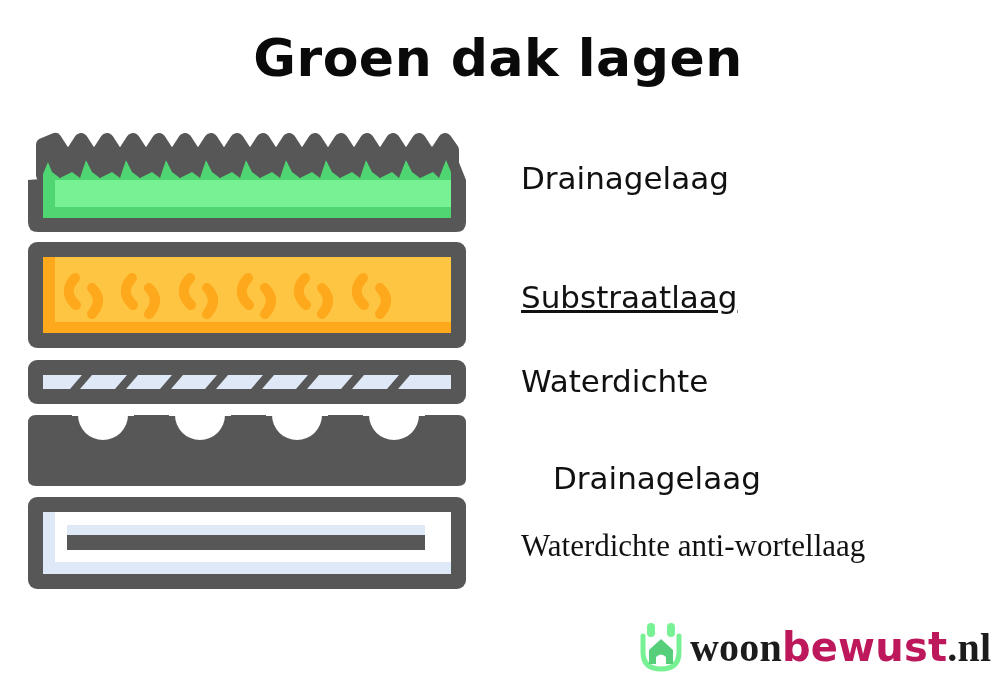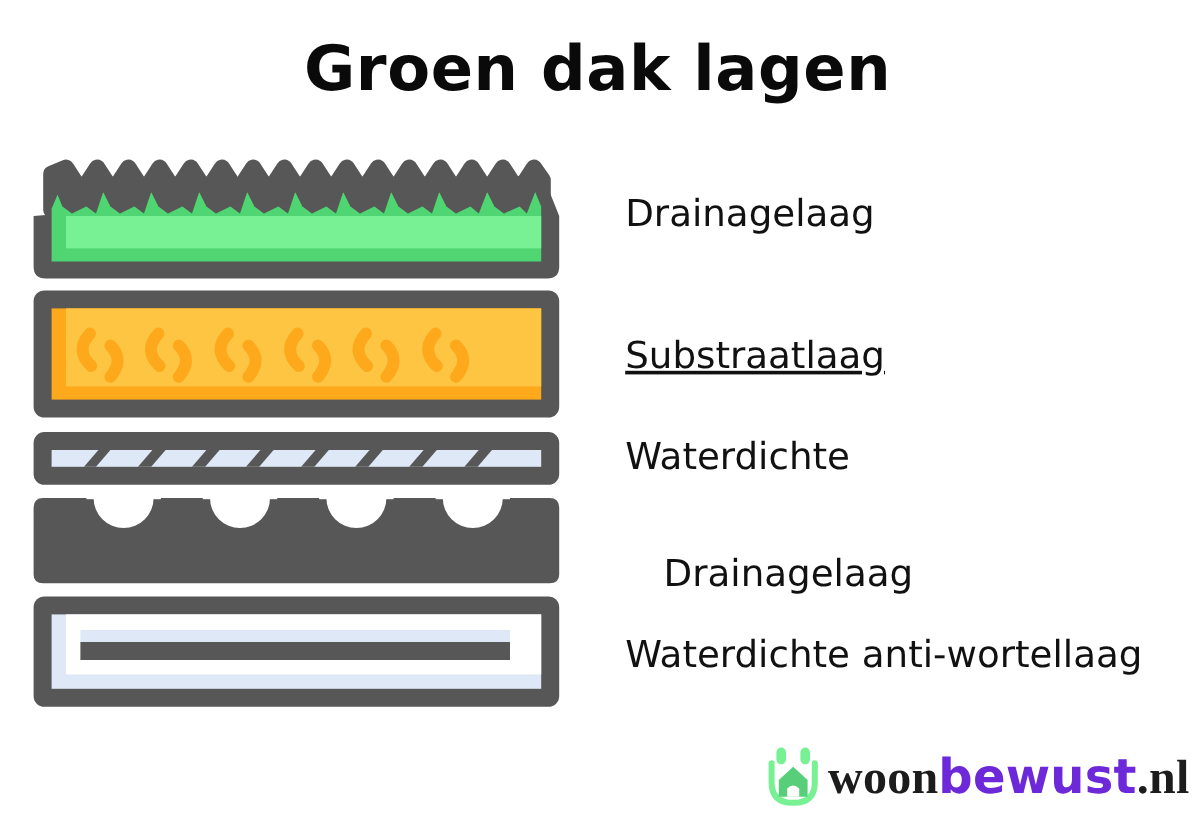--- a/index.html
+++ b/index.html
@@ -5,21 +5,21 @@
     html, body { margin: 0; padding: 0; background: #ffffff; }
     body { width: 1000px; height: 700px; position: relative; overflow: hidden;
            font-family: "DejaVu Sans", "Liberation Sans", sans-serif; color: #111; }
     .title { position: absolute; left: 0; top: 28px; width: 996px; text-align: center;
              font-size: 52px; font-weight: bold; letter-spacing: 0.5px; color: #0a0a0a; }
     .diagram { position: absolute; left: 0; top: 0; }
     .label { position: absolute; left: 521px; font-size: 31px; color: #111; white-space: nowrap; }
     .logo { position: absolute; left: 640px; top: 622px; display: flex; align-items: center; }
     .logo-text { font-size: 40px; font-weight: bold; margin-left: 8px; letter-spacing: 0.2px; }
     .logo-dark { color: #1c1c1c; font-family: Liberation Serif, serif; }
-    .logo-green { color: #6d28d9; }
+    .logo-green { color: #be185d; }
   </style>
 </head>
 <body>
 
 <div class="title">Groen dak lagen</div>
 
 <svg class="diagram" width="1000" height="700" viewBox="0 0 1000 700">
 
   <g>
     <path d="M28,180 L28,222 Q28,232 38,232 L456,232 Q466,232 466,222 L466,180 L452,145 Z" fill="#575757"></path>
@@ -78,21 +78,21 @@
     <rect x="55" y="512" width="396" height="50" fill="#ffffff"></rect>
     <rect x="67" y="525" width="358" height="10" fill="#dfe8f6"></rect>
     <rect x="67" y="535" width="358" height="15" fill="#575757"></rect>
   </g>
 </svg>
 
 <div class="label" style="top:160px;">Drainagelaag</div>
 <div class="label" style="top:279px;text-decoration:underline;">Substraatlaag</div>
 <div class="label" style="top:363px;">Waterdichte</div>
 <div class="label" style="top:460px;margin-left:32px;">Drainagelaag</div>
-<div class="label" style="top:528px;">Waterdichte anti-wortellaag</div>
+<div class="label" style="top:528px;font-family:Liberation Serif, serif;">Waterdichte anti-wortellaag</div>
 
 <div class="logo">
   <svg width="42" height="50" viewBox="0 0 42 50">
     <rect x="7" y="1" width="8" height="14" rx="4" fill="#77f193"></rect>
     <rect x="27" y="1" width="8" height="14" rx="4" fill="#77f193"></rect>
     <path d="M3,14 L3,30 Q3,47 21,47 Q39,47 39,30 L39,14" fill="none" stroke="#77f193" stroke-width="5" stroke-linecap="round"></path>
     <path d="M9,28 L21,17 L33,28 L33,42 L9,42 Z" fill="#57cf7a"></path>
     <path d="M16,42 L16,35 Q21,30 26,35 L26,42 Z" fill="#ffffff"></path>
   </svg>
   <span class="logo-text"><span class="logo-dark">woon</span><span class="logo-green">bewust</span><span class="logo-dark">.nl</span></span>

